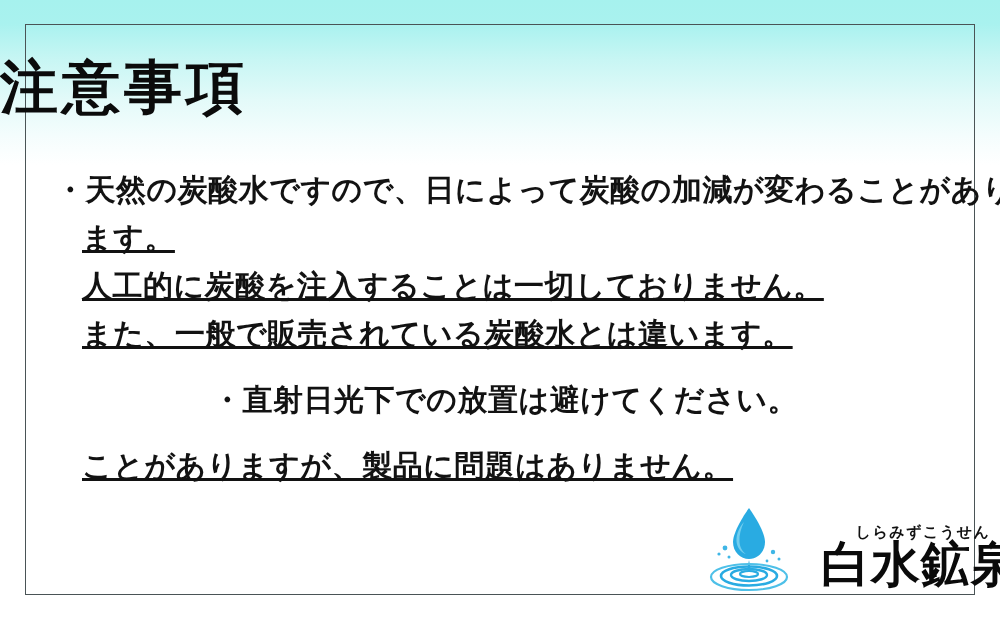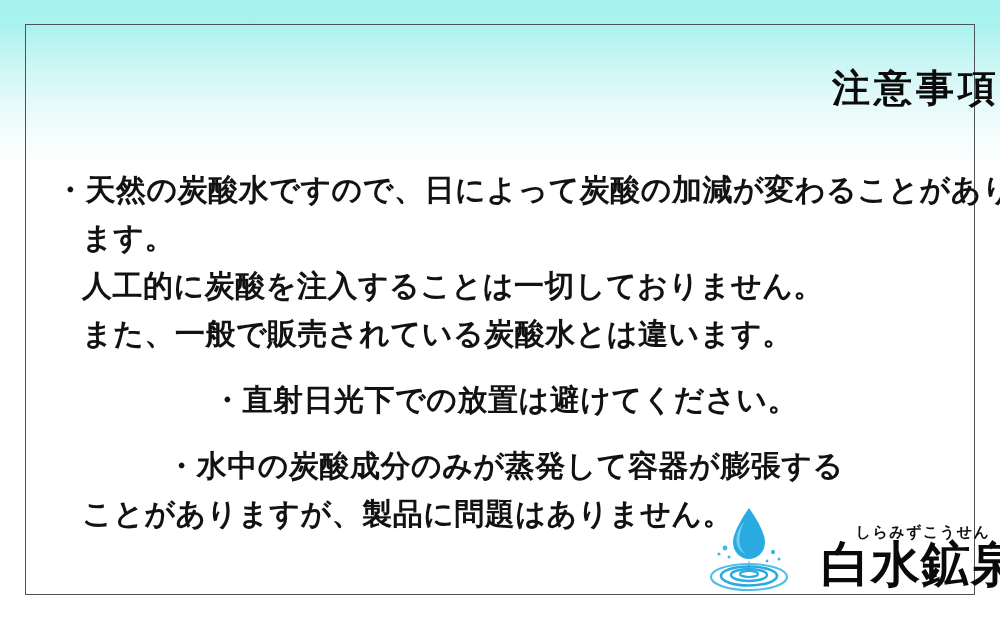--- a/index.html
+++ b/index.html
@@ -37,24 +37,24 @@
     box-sizing: border-box;
     pointer-events: none;
   }
 
   
   #title {
     position: absolute;
     left: 0;
     top: 52px;
     width: 1000px;
-    text-align: right;
+    text-align: left;
     font-family: "Liberation Serif", "DejaVu Serif", serif;
     font-weight: bold;
-    font-size: 38px;
+    font-size: 58px;
     line-height: 72px;
     letter-spacing: 4px;
     color: #0b0b0b;
     white-space: nowrap;
   }
 
   
   #body-text {
     position: absolute;
     left: 55px;
@@ -83,20 +83,21 @@
     padding-left: 0;
     text-align: center;
   }
   .note-line.bulleted::before {
     content: "・";
     display: inline;
   }
 
   .note-line.cont {
     padding-left: 27px;
+    text-decoration: underline;
   }
 
   
   #logo {
     position: absolute;
     left: 703px;
     top: 500px;
     width: 262px;
     height: 92px;
     display: flex;
@@ -159,21 +160,20 @@
       <span class="note-line cont">ます。</span>
       <span class="note-line cont">人工的に炭酸を注入することは一切しておりません。</span>
       <span class="note-line cont">また、一般で販売されている炭酸水とは違います。</span>
     </div>
 
     <div class="note-group">
       <span class="note-line bulleted">直射日光下での放置は避けてください。</span>
     </div>
 
     <div class="note-group last">
-      <span class="note-line bulleted">水中の炭酸成分のみが蒸発して容器が膨張する</span>
       <span class="note-line cont">ことがありますが、製品に問題はありません。</span>
     </div>
 
   </div>
 
   <div id="logo">
 
     <div id="logo-mark">
       <svg width="92" height="90" viewBox="0 0 92 90" xmlns="http://www.w3.org/2000/svg">
 

